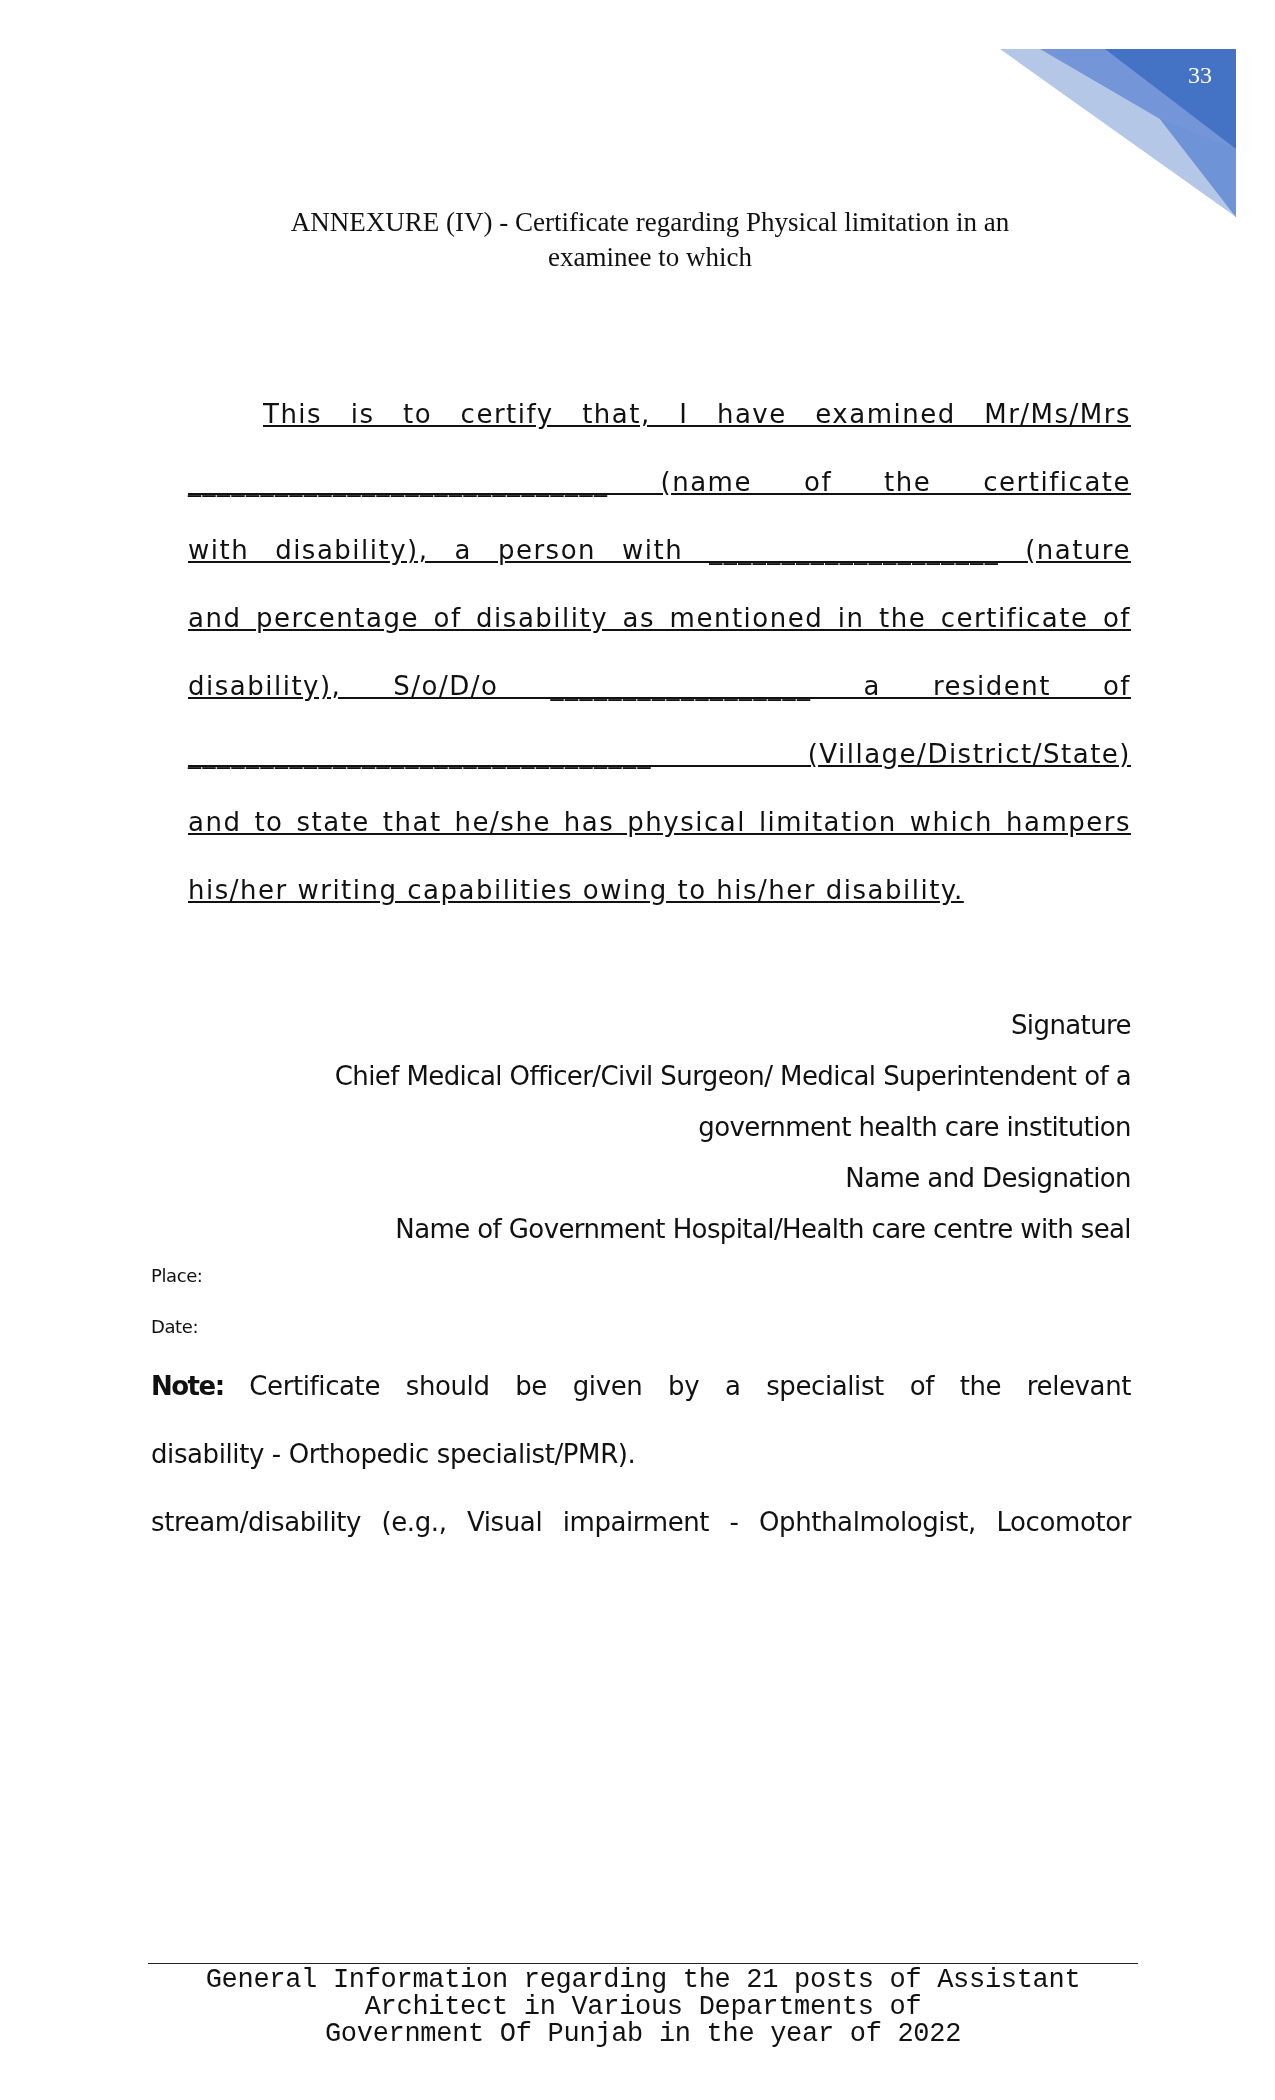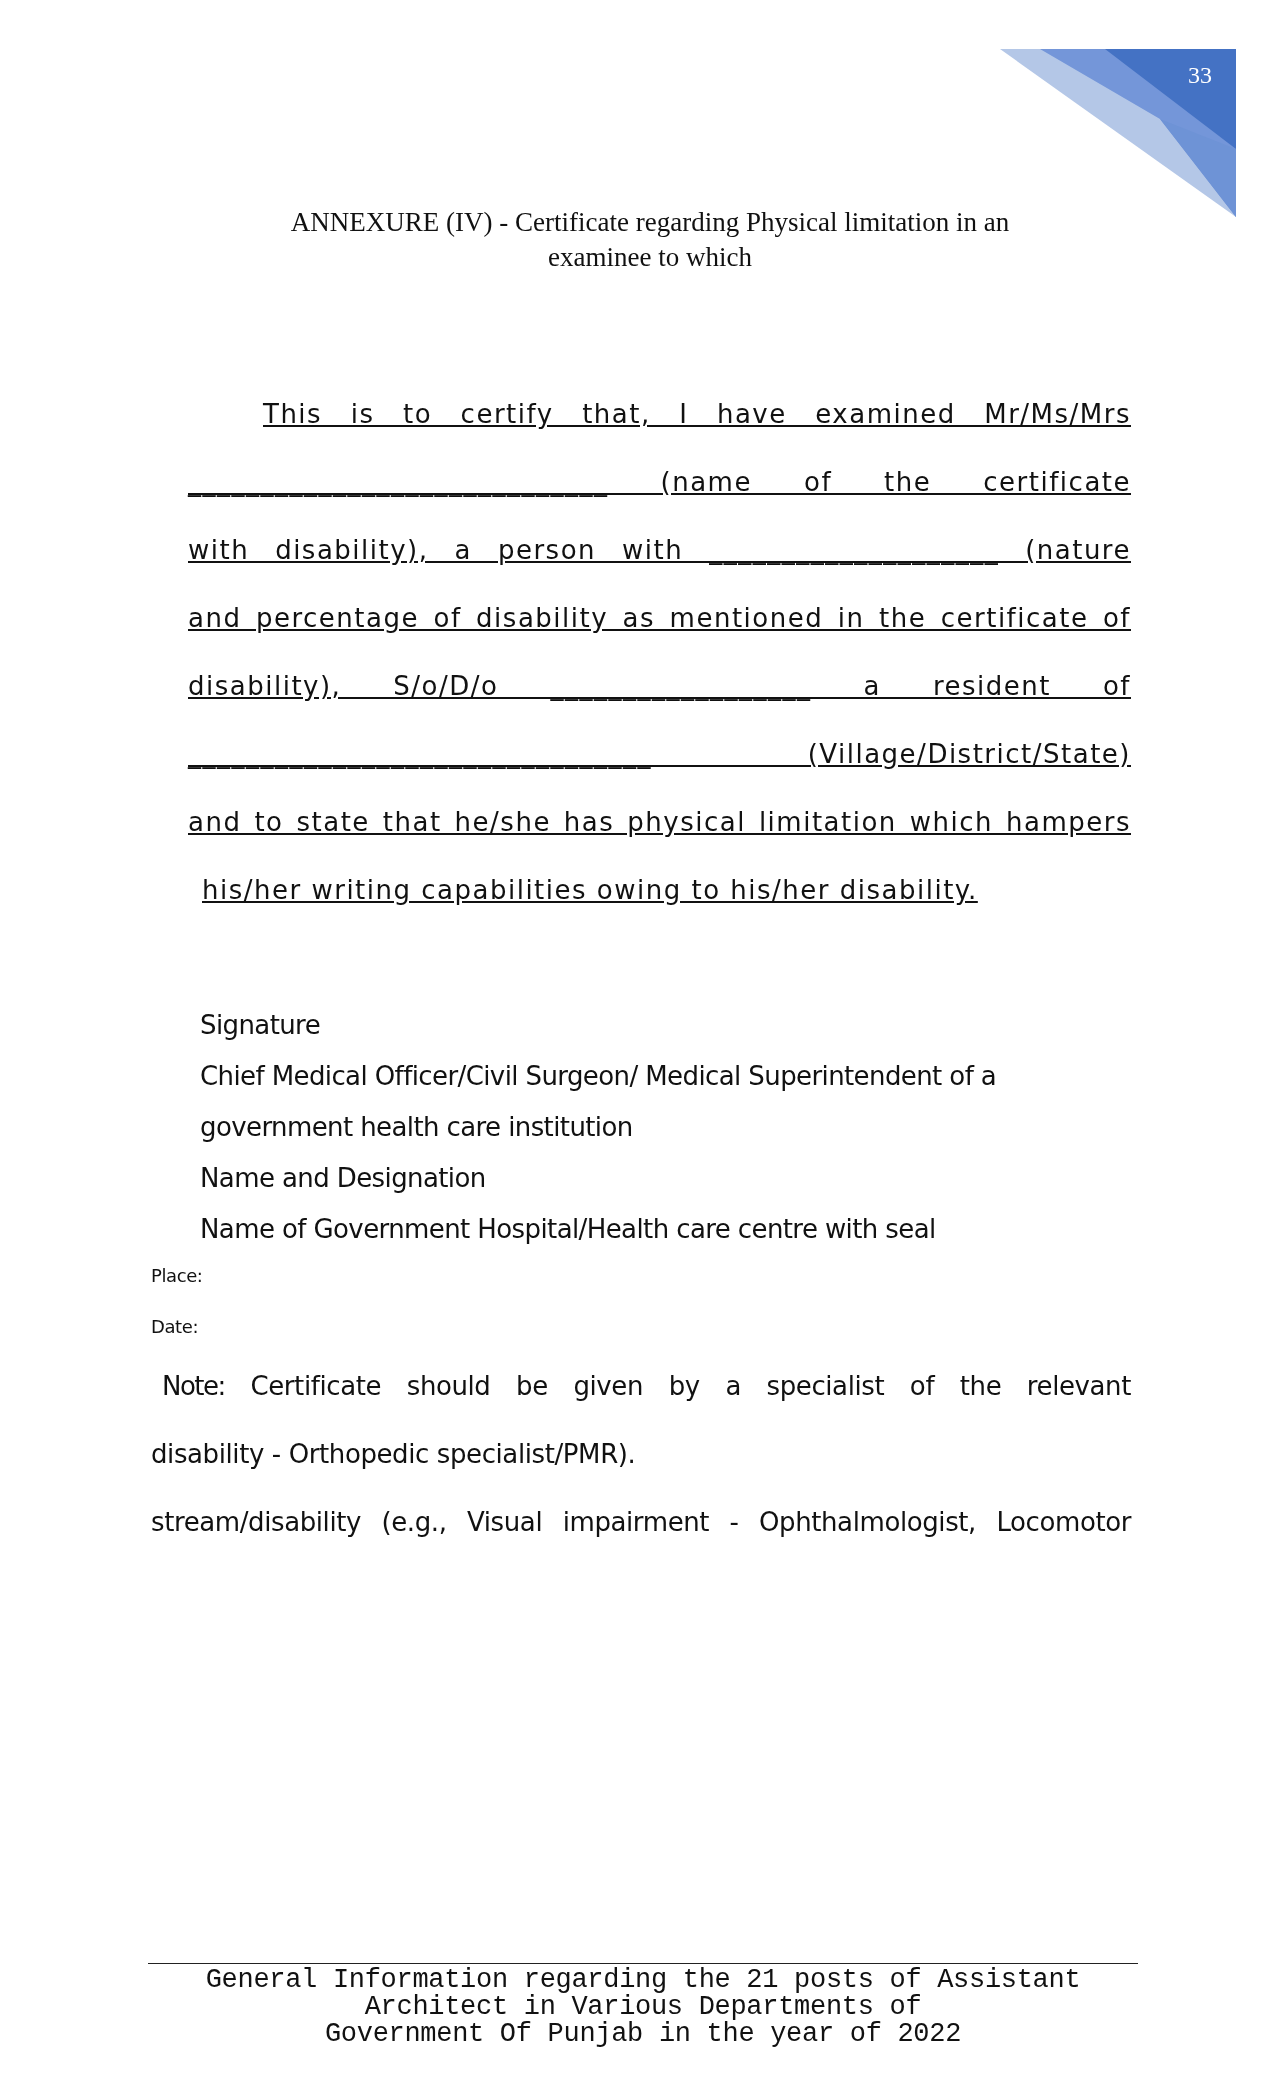--- a/index.html
+++ b/index.html
@@ -10,37 +10,37 @@
   .page-number { position: absolute; left: 1170px; top: 62px; width: 60px; text-align: center;
     color: #ffffff; font-family: "Liberation Serif", serif; font-size: 24px; }
 
   .title { position: absolute; left: 200px; top: 205px; width: 900px; text-align: center;
     font-family: "Liberation Serif", serif; font-weight: normal; font-size: 27px; line-height: 35px; }
 
   .body-para { position: absolute; left: 188px; top: 380px; width: 943px;
     font-family: "DejaVu Sans", sans-serif; font-size: 26px; line-height: 68px;
     letter-spacing: 1.5px; text-align: justify; transform-origin: left top; text-decoration: underline; }
   .body-line { display: block; text-align: justify; text-align-last: justify; white-space: nowrap; height: 68px; }
-  .body-line.last { text-align-last: left; margin-left: 14px; }
+  .body-line.last { text-align-last: left; }
   .body-line.indent { padding-left: 75px; }
 
   .sig-block { position: absolute; left: 200px; top: 1000px; width: 931px;
-    font-family: "DejaVu Sans", sans-serif; font-size: 26px; line-height: 51px; text-align: left;
+    font-family: "DejaVu Sans", sans-serif; font-size: 26px; line-height: 51px; text-align: right;
     letter-spacing: -0.6px; }
   .sig-line { display: block; white-space: nowrap; }
 
   .place-date { position: absolute; left: 151px; top: 1250px; width: 980px;
     font-family: "DejaVu Sans", sans-serif; font-size: 18px; line-height: 51px; letter-spacing: -0.4px; }
   .pd-line { display: block; }
 
   .note { position: absolute; left: 151px; top: 1352px; width: 980px;
     font-family: "DejaVu Sans", sans-serif; font-size: 26px; line-height: 68px; letter-spacing: -0.4px; }
   .note-line { display: block; text-align: justify; text-align-last: justify; white-space: nowrap; height: 68px; }
   .note-line.last { text-align-last: left; }
-  .note-label { font-weight: normal; letter-spacing: -1.5px; margin-left: 11px; }
+  .note-label { font-weight: bold; letter-spacing: -1.5px; }
 
   .footer-rule { position: absolute; left: 148px; top: 1963px; width: 990px; height: 0; border-top: 1.5px solid #222; }
   .footer { position: absolute; left: 148px; top: 1967px; width: 990px; text-align: center;
     font-family: Liberation Mono, monospace; font-size: 27px; line-height: 27px; letter-spacing: -0.3px; }
   .footer-line { display: block; }
 </style>
 </head>
 <body>
 
 <div class="page">

